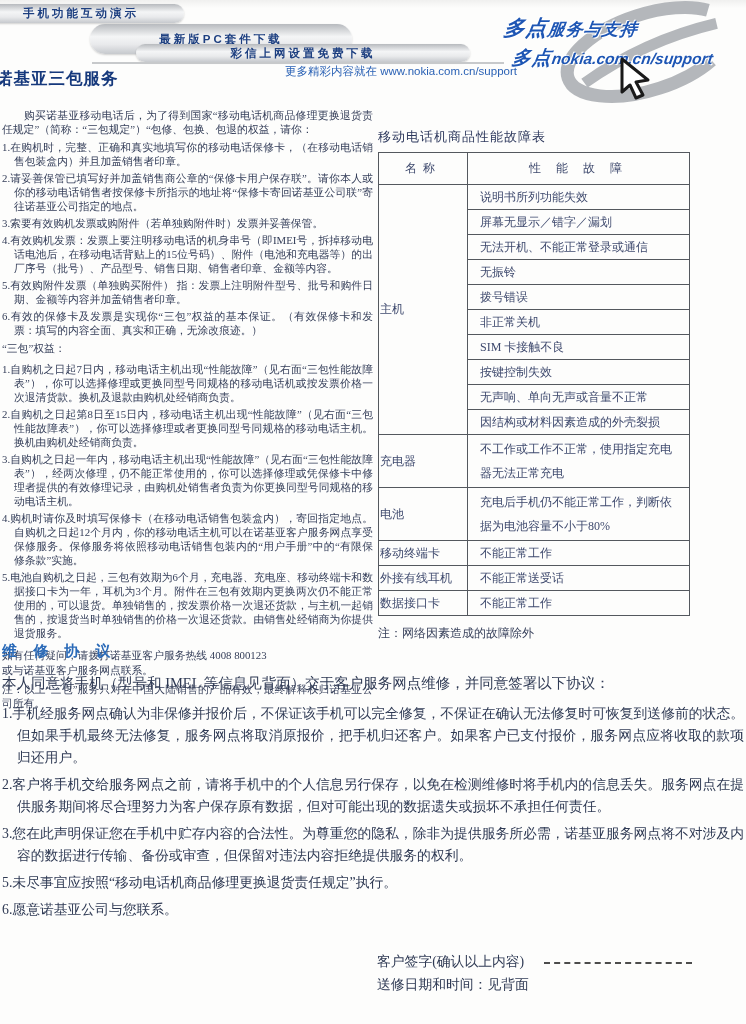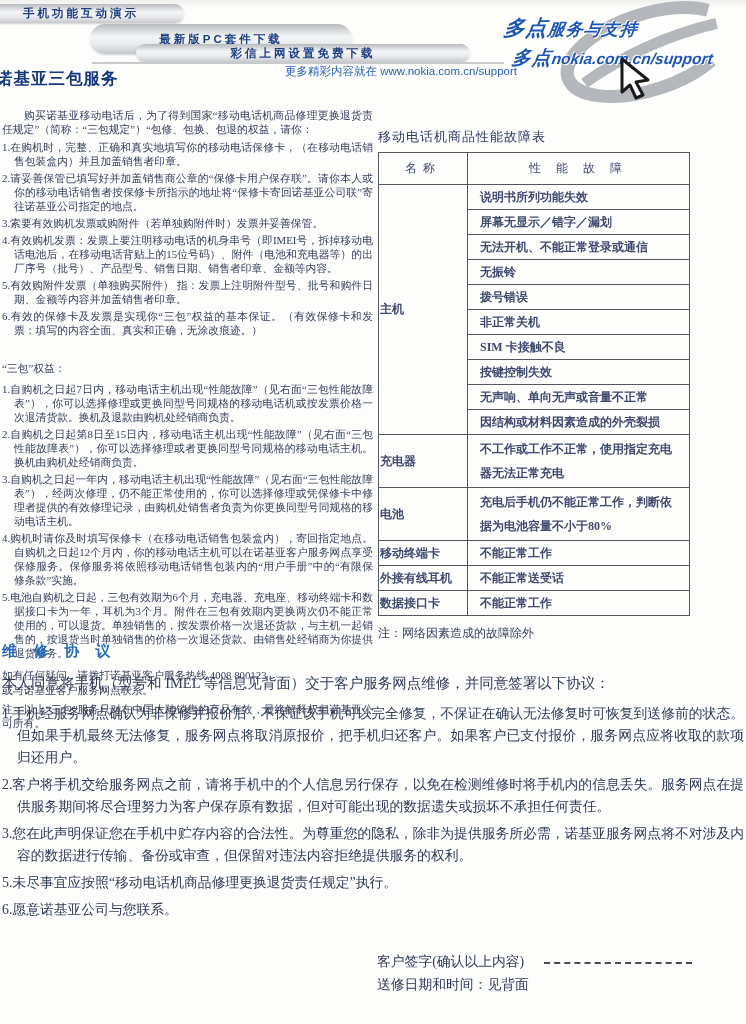--- a/index.html
+++ b/index.html
@@ -57,28 +57,28 @@
     font-family:"Liberation Sans","DejaVu Sans",sans-serif;
   }
   
   .left-col {
     position:absolute; left:2px; top:108px; width:371px;
     font-size:10.8px; line-height:14px; text-align:justify;
   }
   .left-col p { margin:0 0 3px 0; }
   .left-col .intro { text-indent:22px; margin-bottom:4px; }
   .left-col .li { padding-left:12px; text-indent:-12px; }
-  .left-col .subhead { margin-top:24px; margin-bottom:7px; }
+  .left-col .subhead { margin-top:4px; margin-bottom:7px; }
   .left-col .hotline { margin-top:8px; margin-bottom:1px; }
   .left-col .note { margin-top:5px; color:#39425c; }
   
   .right-col { position:absolute; left:378px; top:128px; width:334px; }
   .tbl-title { text-align:left; font-size:13px; color:#2f3a5e; letter-spacing:1px; margin-bottom:6px; }
   table.fault { border-collapse:collapse; width:312px; font-size:12px; color:#3f4a6e; }
-  table.fault th, table.fault td { border:1px solid #54585e;font-weight:bold; }
+  table.fault th, table.fault td { border:1px solid #54585e; }
   table.fault th { height:29px; font-weight:normal; letter-spacing:6px; text-align:center; }
   table.fault td.grp { width:86px; text-align:left; }
   table.fault td.flt { height:24px; padding:0 14px 0 12px; text-align:left; line-height:15px; }
   table.fault tr.tall td.flt { height:52px; line-height:24px; }
   .tbl-note { margin-top:9px; font-size:12px; color:#39425c; }
   
   .repair { position:absolute; left:2px; top:642px; width:742px; }
   .repair h2 {
     margin:0 0 13px 0; font-size:15px; letter-spacing:6px; color:#2a6ab8;
     font-family:"Liberation Sans","DejaVu Sans",sans-serif;

